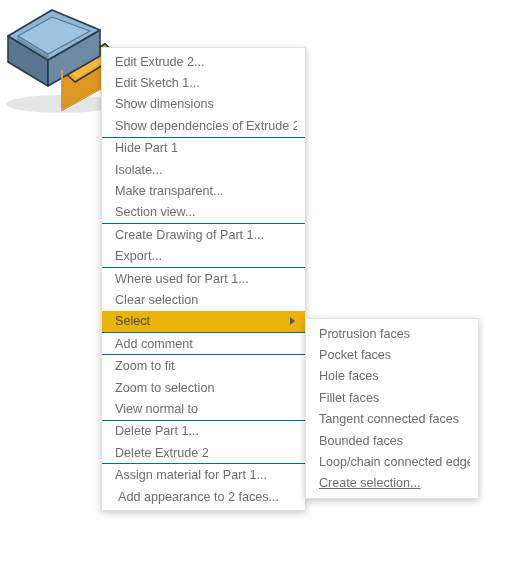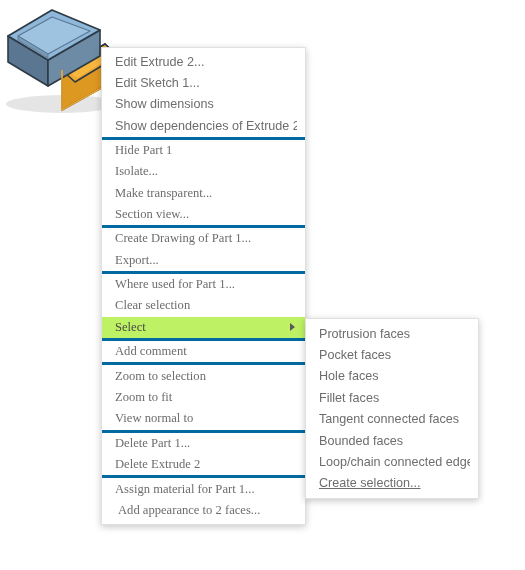--- a/index.html
+++ b/index.html
@@ -42,22 +42,21 @@
   #select-submenu {
     left: 305px;
     top: 318px;
     width: 174px;
   }
 
   .menu-group {
     padding: 0;
   }
   .menu-group + .menu-group {
-    border-top: 3px solid #0369a1;
-    font-family: Liberation Serif, serif;
+    border-top: 1px solid #0369a1;
   }
 
   .menu-item {
     display: flex;
     align-items: center;
     height: 21.4px;
     padding: 0 8px 0 13px;
     font-size: 12.6px;
     color: #6d6d6d;
     white-space: nowrap;
@@ -74,21 +73,21 @@
   }
   #select-submenu .menu-group:first-child .menu-item:first-child {
     margin-top: 4px;
   }
   #select-submenu .menu-group:last-child .menu-item:last-child {
     margin-bottom: 4px;
     text-decoration: underline;
   }
 
   .menu-item.highlighted {
-    background: #bef264;
+    background: #eab308;
     color: #4a4a4a;
   }
   .menu-item .label {
     flex: 1 1 auto;
     overflow: hidden;
     text-overflow: clip;
   }
   .submenu-arrow {
     flex: 0 0 auto;
     width: 0;
@@ -180,26 +179,26 @@
           <span class="submenu-arrow"></span>
         </div>
       </div>
       <div class="menu-group">
         <div class="menu-item">
           <span class="label">Add comment</span>
         </div>
       </div>
       <div class="menu-group">
         <div class="menu-item">
+          <span class="label">Zoom to fit</span>
+        </div>
+        <div class="menu-item">
           <span class="label">Zoom to selection</span>
         </div>
         <div class="menu-item">
-          <span class="label">Zoom to fit</span>
-        </div>
-        <div class="menu-item">
           <span class="label">View normal to</span>
         </div>
       </div>
       <div class="menu-group">
         <div class="menu-item">
           <span class="label">Delete Part 1...</span>
         </div>
         <div class="menu-item">
           <span class="label">Delete Extrude 2</span>
         </div>

